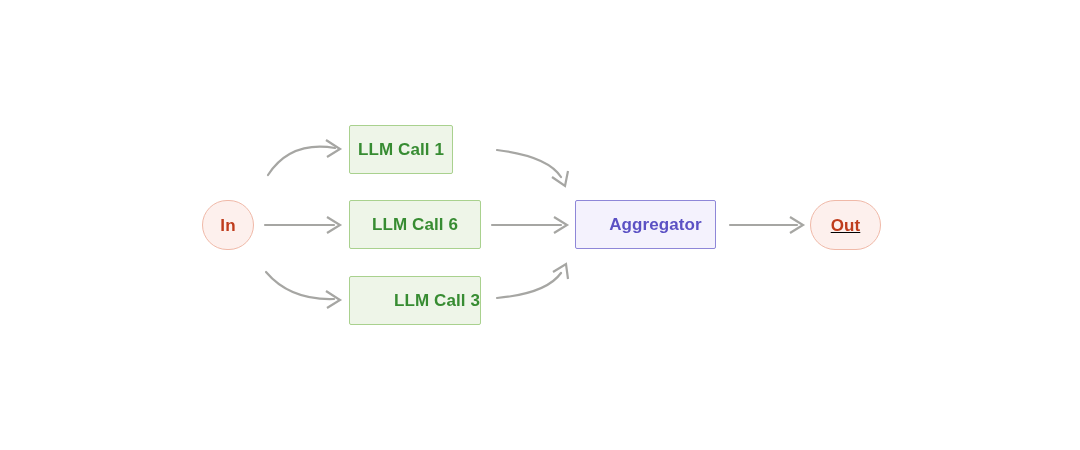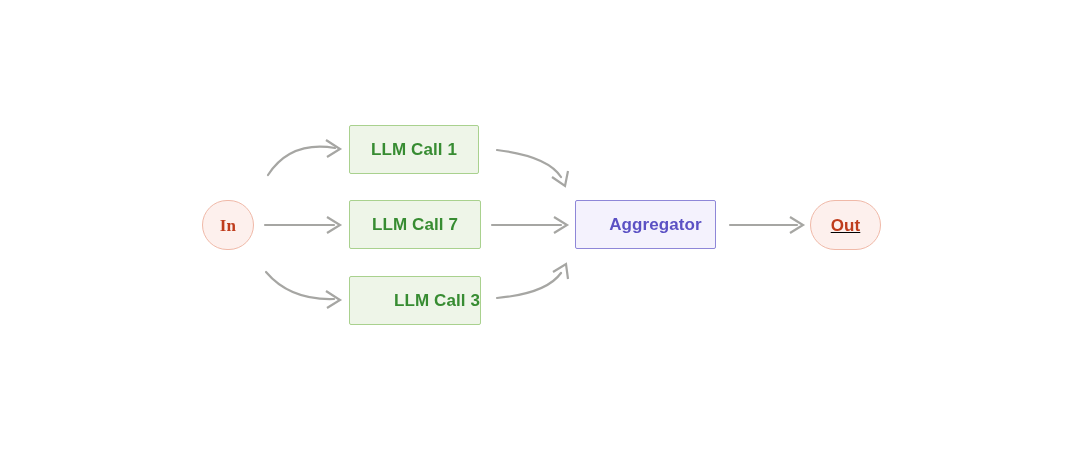--- a/index.html
+++ b/index.html
@@ -120,30 +120,30 @@
       <path class="edge-path" d="M 497,298 C 530,295 551,287 561,273"></path>
       <path class="edge-head" d="M 553,272 L 566,264 L 568,279"></path>
     </g>
 
     <g>
       <path class="edge-path" d="M 730,225 L 797,225"></path>
       <path class="edge-head" d="M 790,217 L 803,225 L 790,233"></path>
     </g>
   </svg>
 
-  <div class="node node-terminal" style="left:202px; top:200px; width:52px; height:50px;font-family:Liberation Serif, serif;">
+  <div class="node node-terminal" style="left:202px; top:200px; width:52px; height:50px;">
     <span class="node-label">In</span>
   </div>
 
-  <div class="node node-process" style="left:349px; top:125px; width:130px; height:49px;">
+  <div class="node node-process" style="left:349px; top:125px; width:104px; height:49px;">
     <span class="node-label">LLM Call 1</span>
   </div>
 
   <div class="node node-process" style="left:349px; top:200px; width:132px; height:49px;">
-    <span class="node-label">LLM Call 7</span>
+    <span class="node-label">LLM Call 6</span>
   </div>
 
   <div class="node node-process" style="left:349px; top:276px; width:132px; height:49px;justify-content:flex-end;">
     <span class="node-label">LLM Call 3</span>
   </div>
 
   <div class="node node-aggregator" style="left:575px; top:200px; width:141px; height:49px;">
     <span class="node-label">Aggregator</span>
   </div>
 

